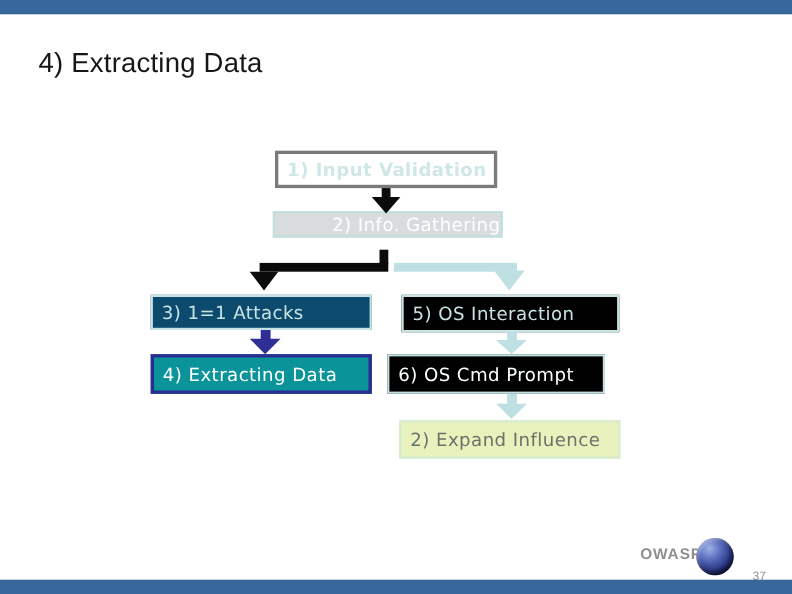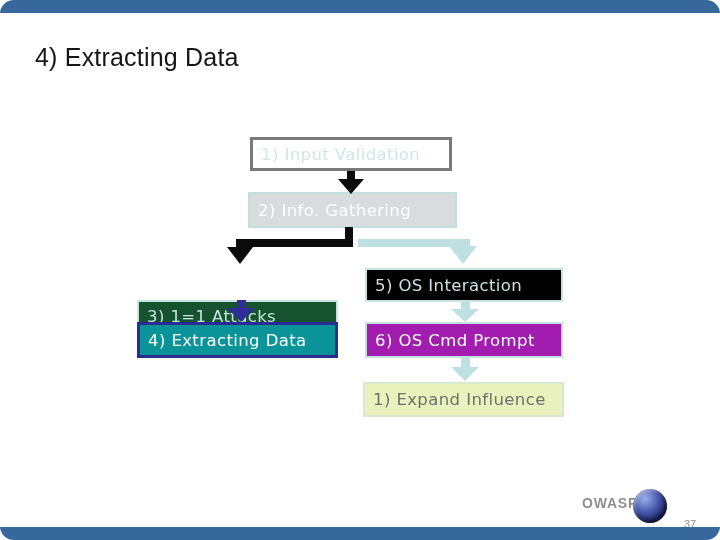--- a/index.html
+++ b/index.html
@@ -1,47 +1,47 @@
 <!DOCTYPE html>
 <html style="--accent-bar: #36689b; --active-fill: #0a9398; --active-border: #2b2b94; --black-arrow: #0b0b0b; --navy-arrow: #2e2e96; --pale-teal: #bfe0e3; --grey-box-fill: #d8dcdc; --yellow-green-fill: #e9f2bc;"><head>
 <meta charset="utf-8">
 <style>
   html,body { margin:0; padding:0; background:#ffffff; }
   .stage {
     position:relative; width:720px; height:540px; background:#ffffff;
-    overflow:hidden; font-family:"DejaVu Sans", sans-serif;border-radius:14px;
+    overflow:hidden; font-family:"DejaVu Sans", sans-serif;
   }
   .bar { position:absolute; left:0; width:720px; height:13px;
          background:var(--accent-bar,#36689b); }
   .bar.top { top:0; }
   .bar.bottom { top:527px; }
 
   .title {
     position:absolute; left:35px; top:43px; margin:0;
     font-family:"Liberation Sans", sans-serif; font-weight:400;
     font-size:25px; color:#161616; letter-spacing:0.2px;
   }
 
   .node {
     position:absolute; box-sizing:border-box; display:flex; align-items:center;
     padding-left:8px; font-size:16.5px; letter-spacing:0.4px; white-space:nowrap;
   }
   .n1 { left:250px; top:137px; width:202px; height:34px;
-        background:#ffffff; border:3px solid #7a7a7a; color:#cfe7e7; }
-  .n2 { left:248px; top:192px; width:209px; height:36px;
-        background:var(--grey-box-fill,#d8dcdc); border:2px solid #c2dfdf; color:#fdfeff; }
+        background:#ffffff; border:3px solid #7a7a7a; color:#cfe7e7;font-weight:bold; }
+  .n2 { left:248px; top:192px; width:209px; height:24px;
+        background:var(--grey-box-fill,#d8dcdc); border:2px solid #c2dfdf; color:#fdfeff;justify-content:flex-end; }
   .n3 { left:137px; top:268px; width:201px; height:32px;
-        background:#14532d; border:2px solid #c8e3e3; color:#c9e3e3;margin-top:32px; }
+        background:#0c4a6e; border:2px solid #c8e3e3; color:#c9e3e3; }
   .n4 { left:137px; top:322px; width:201px; height:36px;
         background:var(--active-fill,#0a9398); border:3px solid var(--active-border,#2b2b94);
         color:#ffffff; }
   .n5 { left:365px; top:268px; width:198px; height:34px;
         background:#000000; border:2px solid #c8e3e3; color:#c9e3e3; }
-  .n6 { left:365px; top:322px; width:198px; height:36px;
-        background:#a21caf; border:2px solid #c2e0e0; color:#fbffff; }
+  .n6 { left:352px; top:322px; width:198px; height:36px;
+        background:#000000; border:2px solid #c2e0e0; color:#fbffff; }
   .n7 { left:363px; top:382px; width:201px; height:35px;
         background:var(--yellow-green-fill,#e9f2bc); border:2px solid #d6ead0; color:#6c716c; }
 
   .shaft { position:absolute; }
   .tri { position:absolute; width:0; height:0; }
 
   
   .a1s { left:347px; top:171px; width:8px; height:9px; background:var(--black-arrow,#0b0b0b); }
   .a1h { left:338px; top:179px; border-left:13px solid transparent;
          border-right:13px solid transparent; border-top:15px solid var(--black-arrow,#0b0b0b); }
@@ -108,21 +108,21 @@
   <div class="node n4">
     <span>4) Extracting Data</span>
   </div>
   <div class="node n5">
     <span>5) OS Interaction</span>
   </div>
   <div class="node n6">
     <span>6) OS Cmd Prompt</span>
   </div>
   <div class="node n7">
-    <span>1) Expand Influence</span>
+    <span>2) Expand Influence</span>
   </div>
 
   <div class="shaft a1s"></div>
   <div class="tri a1h"></div>
 
   <div class="shaft a2v"></div>
   <div class="shaft a2h"></div>
   <div class="tri a2head"></div>
 
   <div class="shaft a3h"></div>

